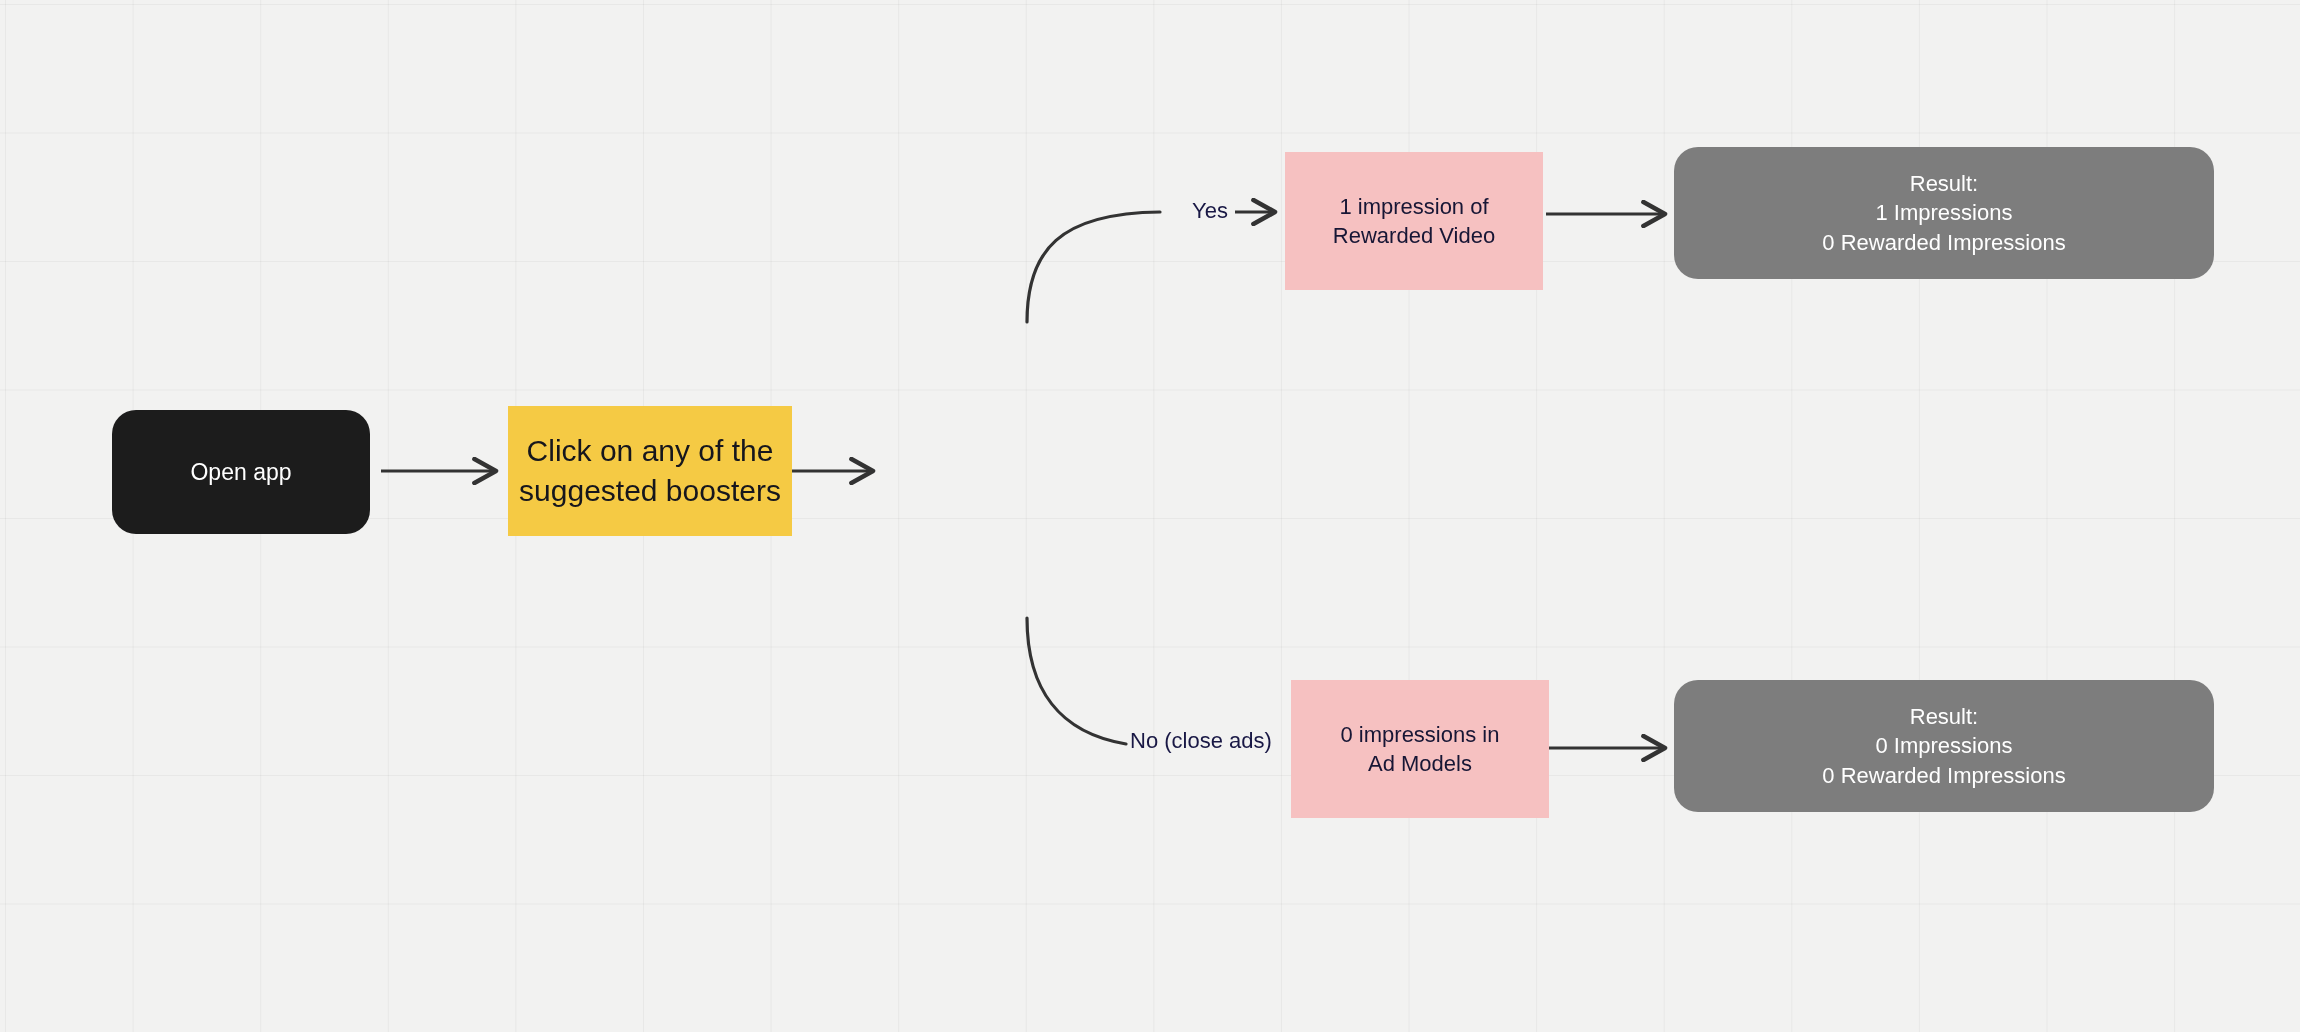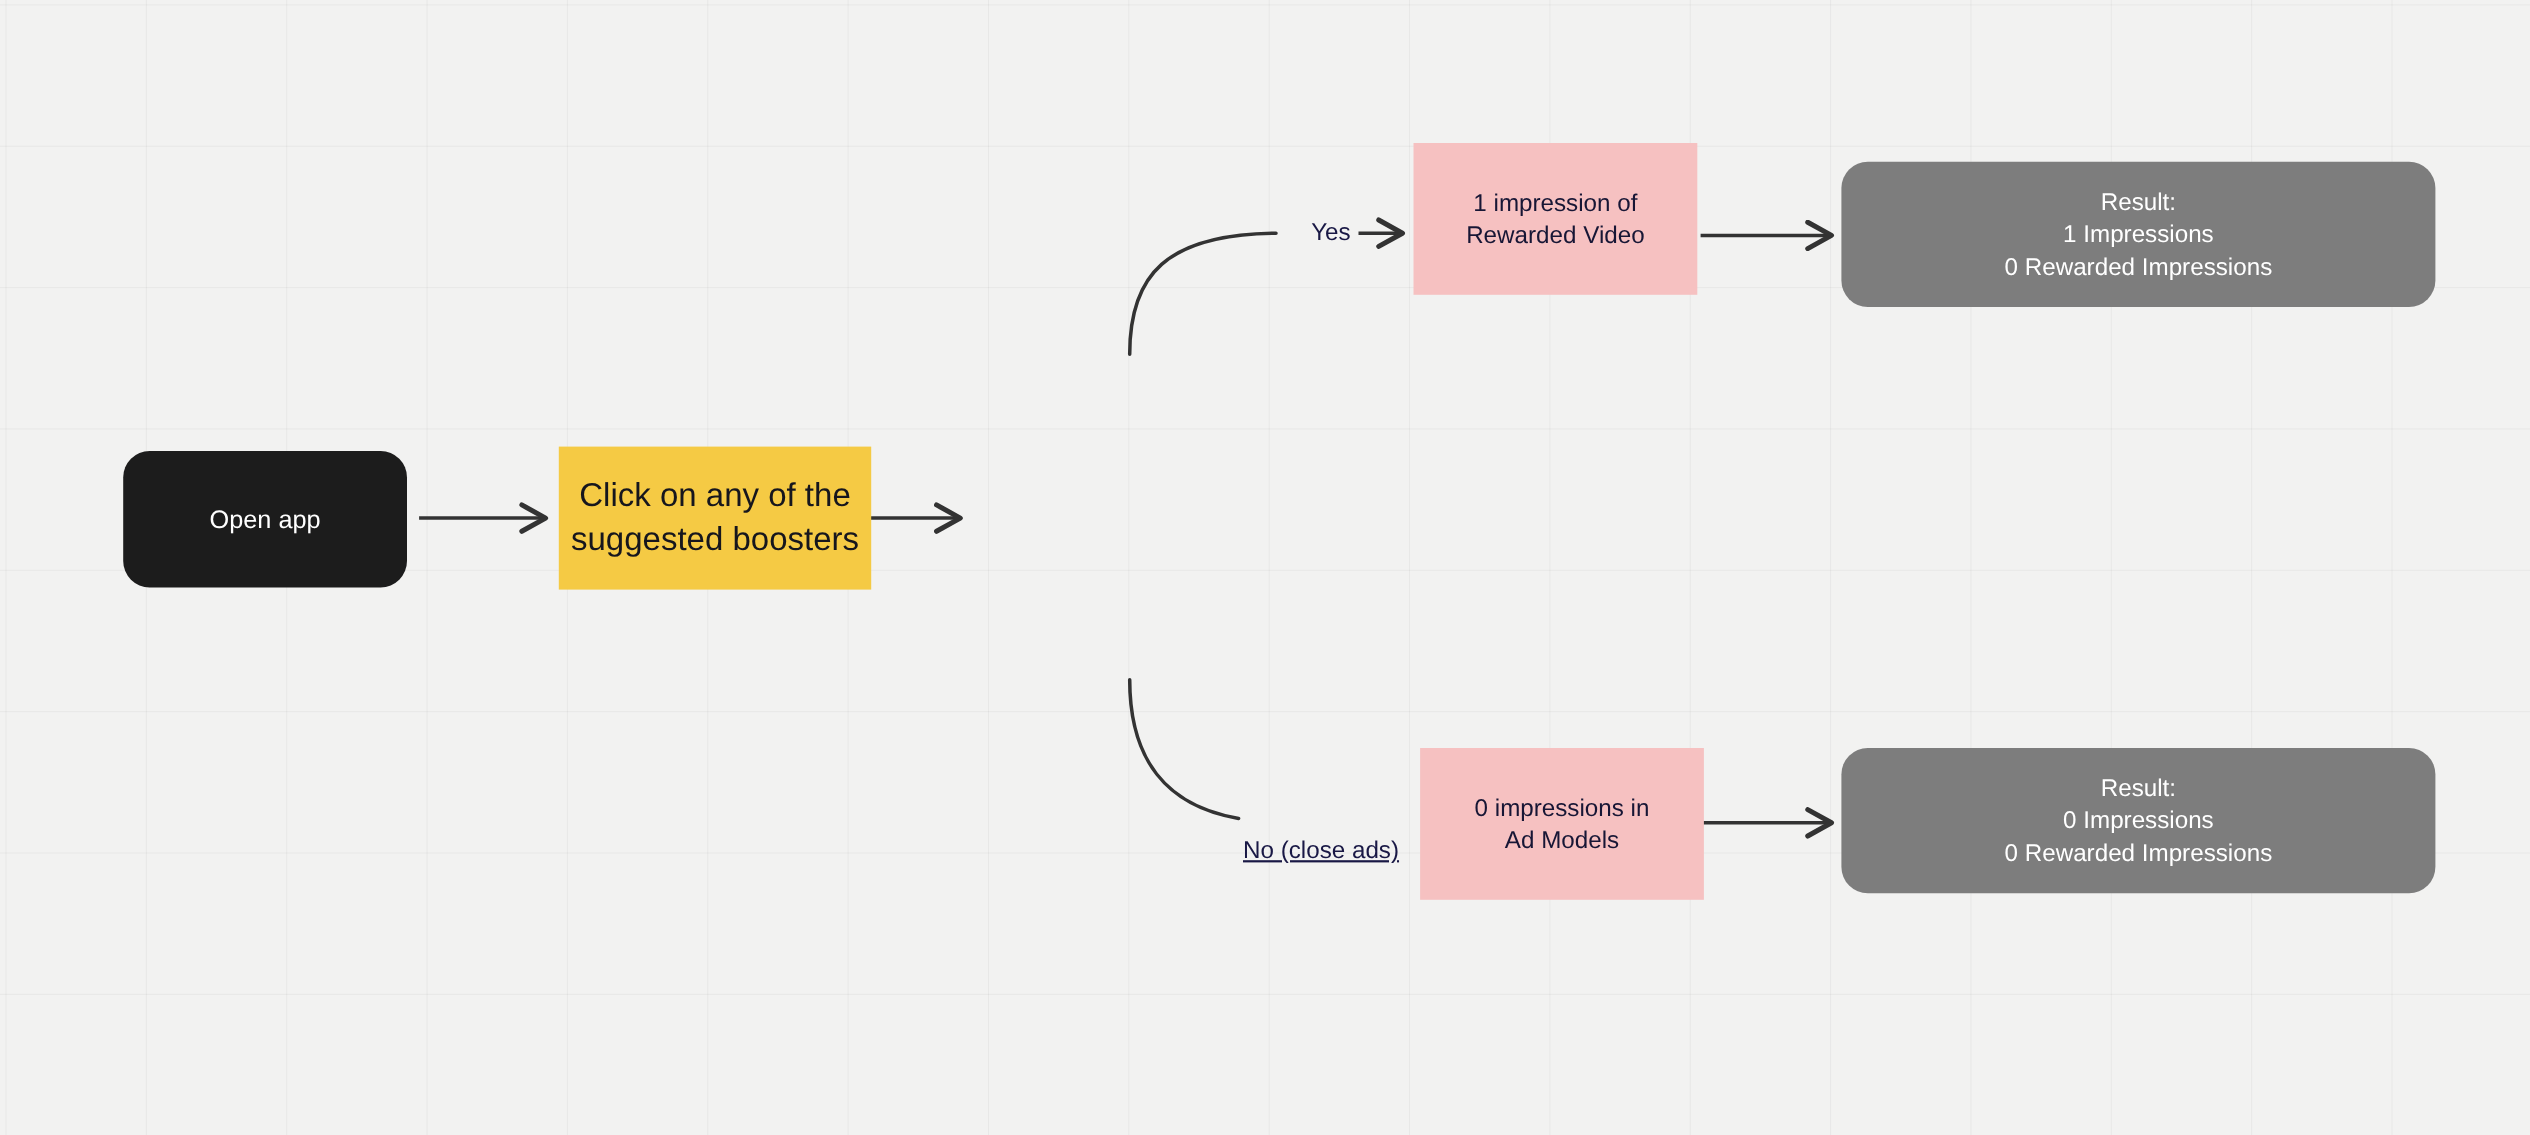--- a/index.html
+++ b/index.html
@@ -89,42 +89,42 @@
     white-space: pre-line;
   }
   
   .node-pink {
     width: 258px;
     height: 138px;
     background: #f6c1c1;
     color: #171635;
     font-size: 22px;
   }
-  .node-pink-top { left: 1285px; top: 130px; }
+  .node-pink-top { left: 1285px; top: 152px; }
   .node-pink-bottom { left: 1254px; top: 680px; margin-left: 37px; }
   
   .node-result {
     width: 540px;
     height: 132px;
     background: #7d7d7d;
     border-radius: 24px;
     color: #ffffff;
     font-size: 22px;
   }
   .node-result-top { left: 1674px; top: 147px; }
   .node-result-bottom { left: 1674px; top: 680px; }
   
   .edge-label {
     position: absolute;
     color: #191845;
     font-size: 22px;
     white-space: nowrap;
   }
   .edge-label-yes { left: 1192px; top: 198px; }
-  .edge-label-no  { left: 1130px; top: 760px; text-decoration: underline; }
+  .edge-label-no  { left: 1130px; top: 728px; }
 </style>
 </head>
 <body>
 
 <div id="canvas">
 
   <svg id="edges" viewBox="0 0 2300 1032" width="2300" height="1032">
     <defs>
       <marker id="chev" viewBox="0 0 12 12" refX="10" refY="6" markerWidth="9" markerHeight="9" orient="auto-start-reverse" markerUnits="strokeWidth">
         <path d="M 1 1 L 10 6 L 1 11" fill="none" stroke="#333333" stroke-width="1.9" stroke-linecap="round" stroke-linejoin="round"></path>

